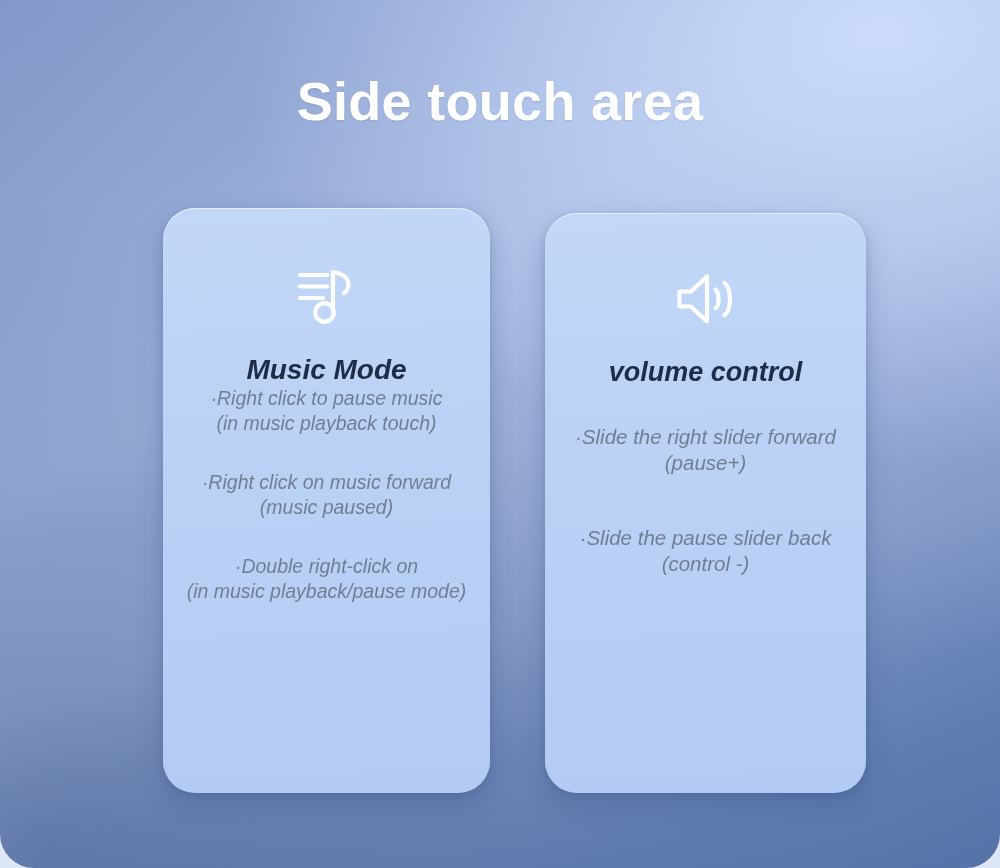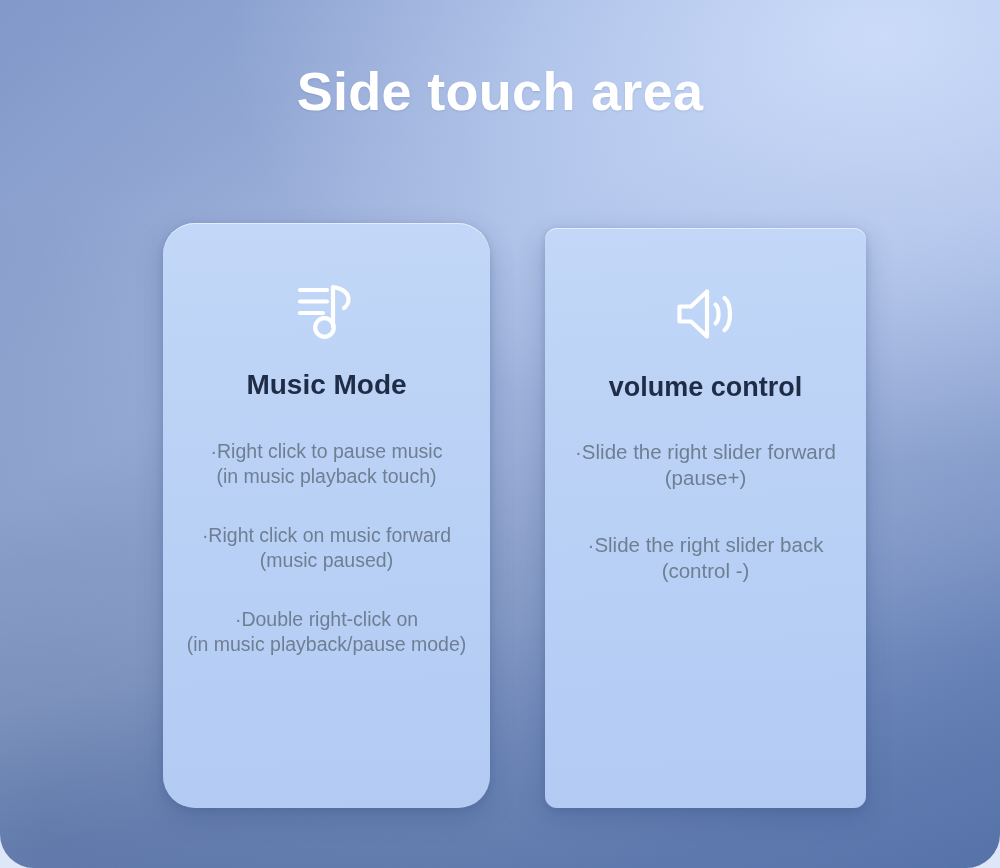--- a/index.html
+++ b/index.html
@@ -33,39 +33,40 @@
     position: absolute;
     inset: 0;
     pointer-events: none;
     background:
       linear-gradient(168deg, rgba(255,255,255,0.00) 52%, rgba(255,255,255,0.045) 66%, rgba(255,255,255,0.00) 80%),
       linear-gradient(to bottom, rgba(255,255,255,0) 72%, rgba(46,72,122,0.10) 100%);
   }
 
   .page-title {
     position: absolute;
-    top: 60px;
+    top: 70px;
     left: 0;
     width: 1000px;
     text-align: center;
     font-size: 54px;
     font-weight: bold;
     color: #ffffff;
     letter-spacing: 0.3px;
     z-index: 4;
     text-shadow: 0 1px 2px rgba(60,85,135,0.18);
   }
 
   .cards {
     position: absolute;
     left: 0;
-    top: 15px;
+    top: 0;
     width: 1000px;
     height: 776px;
     z-index: 3;
+    font-style: italic;
   }
 
   .card {
     position: absolute;
     box-sizing: border-box;
     border-radius: 32px;
     background: linear-gradient(178deg, #c3d8f8 0%, #bcd3f6 30%, #b7cff5 68%, #b3cbf3 100%);
     box-shadow:
       0 10px 26px rgba(52,78,130,0.30),
       0 2px 6px rgba(52,78,130,0.18),
@@ -81,21 +82,20 @@
     top: 208px;
     width: 327px;
     height: 585px;
   }
 
   .card-volume {
     left: 545px;
     top: 213px;
     width: 321px;
     height: 580px;
-    border-radius: 12px;
   }
 
   .card-icon {
     margin-top: 52px;
     width: 72px;
     height: 72px;
     display: flex;
     align-items: center;
     justify-content: center;
   }
@@ -107,27 +107,26 @@
     margin-top: 22px;
     font-size: 28px;
     font-weight: bold;
     color: #1e2c46;
     text-align: center;
     line-height: 1.15;
   }
   .card-volume .card-title { font-size: 27px; }
 
   .card-lines {
-    margin-top: 38px;
     width: 100%;
     display: flex;
     flex-direction: column;
     align-items: center;
   }
-  .card-volume .card-lines { margin-top: 36px; }
+  .card-volume .card-lines { margin-top: 36px; gap: 8px; }
 
   .para {
     text-align: center;
     color: #6f7f93;
     font-size: 19.5px;
     line-height: 1.28;
     margin-bottom: 34px;
     width: 100%;
   }
   .card-volume .para {
@@ -181,20 +180,20 @@
           <path d="M51.5 17 C58.8 23.2 58.8 43.2 51.5 49.2"></path>
         </svg>
       </div>
       <div class="card-title">volume control</div>
       <div class="card-lines">
         <div class="para">
           <span class="ln">·Slide the right slider forward</span>
           <span class="ln">(pause+)</span>
         </div>
         <div class="para">
-          <span class="ln">·Slide the right slider back</span>
+          <span class="ln">·Slide the pause slider back</span>
           <span class="ln">(control -)</span>
         </div>
       </div>
     </div>
 
   </div>
 </div>
 
 </body></html>

